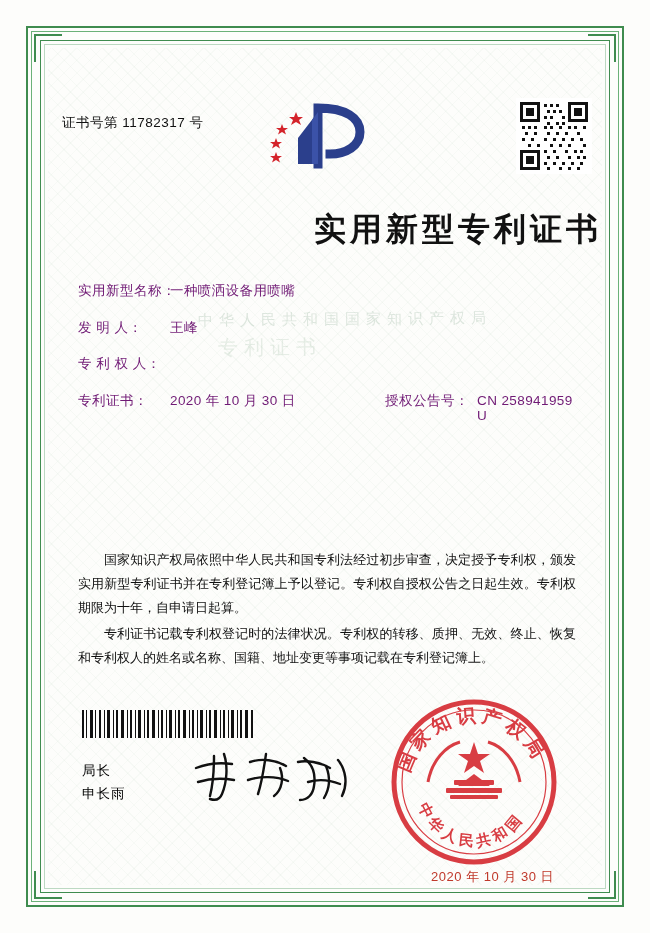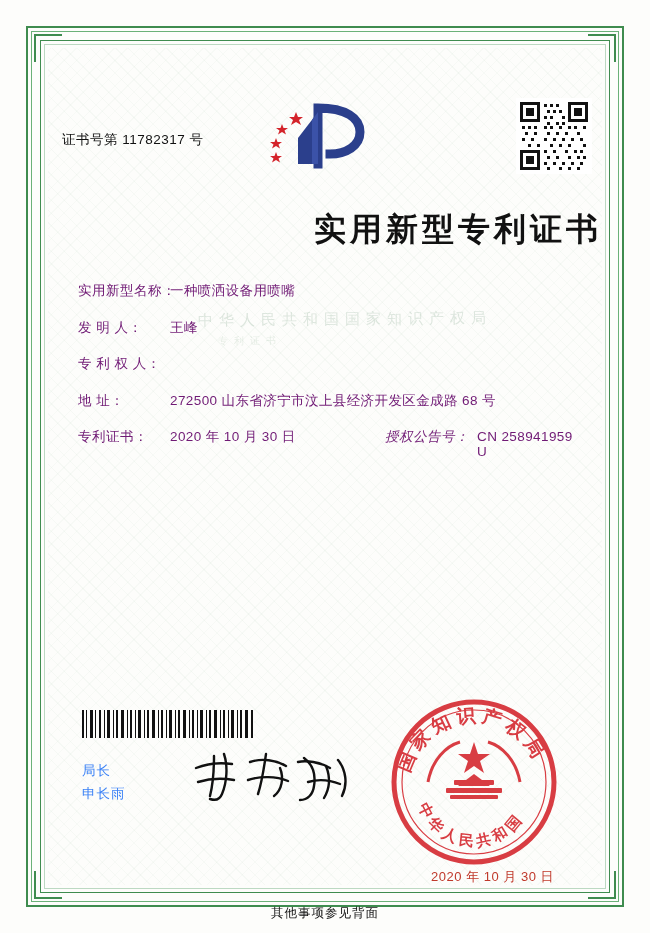--- a/index.html
+++ b/index.html
@@ -90,21 +90,20 @@
   }
 
   
   .cert-no {
     position: absolute;
     left: 14px;
     top: 66px;
     font-size: 13.5px;
     letter-spacing: 0.5px;
     color: #111;
-    margin-top: 17px;
   }
 
   .qr {
     position: absolute;
     right: 10px;
     top: 50px;
     width: 76px;
     height: 76px;
     background: #fff;
   }
@@ -155,21 +154,20 @@
     letter-spacing: 0.4px;
   }
   .field-row.double .field-value {
     flex: 0 0 auto;
     width: 215px;
   }
   .field-label2 {
     flex: 0 0 auto;
     width: 92px;
     letter-spacing: 0.5px;
-    font-style: italic;
   }
   .field-value2 {
     flex: 1;
     letter-spacing: 0.4px;
   }
 
   .paragraphs {
     position: absolute;
     left: 30px;
     top: 500px;
@@ -191,21 +189,21 @@
     width: 172px;
     height: 28px;
   }
 
   .sign-block {
     position: absolute;
     left: 34px;
     top: 712px;
     font-size: 13.5px;
     line-height: 1.7;
-    color: #3b82f6;
+    color: #000000;
     letter-spacing: 1px;
   }
 
   .signature {
     position: absolute;
     left: 140px;
     top: 700px;
     width: 180px;
     height: 60px;
   }
@@ -252,21 +250,21 @@
     position: absolute;
     left: 150px;
     top: 262px;
     font-size: 15px;
     color: rgba(150,180,155,0.30);
     letter-spacing: 6px;
     transform: rotate(-0.5deg);
     pointer-events: none;
     white-space: nowrap;
   }
-  .watermark.w2 { top: 286px; left: 170px; font-size: 10px; color: rgba(150,180,155,0.22); }
+  .watermark.w2 { top: 286px; left: 170px; font-size: 20px; color: rgba(150,180,155,0.22); }
 </style>
 </head>
 <body>
 
 <div class="certificate">
 
   <div class="frame-outer"></div>
   <div class="frame-mid"></div>
   <div class="frame-inner"></div>
   <div class="frame-inner2"></div>
@@ -391,34 +389,34 @@
         <div class="field-label">发 明 人：</div>
         <div class="field-value">王峰</div>
       </div>
 
 
 
       <div class="field-row">
         <div class="field-label">专 利 权 人：</div>
       </div>
 
-      <div class="field-row">
-        <div class="field-label">地 址：</div>
-        <div class="field-value">272500 山东省济宁市汶上县经济开发区金成路 68 号</div>
-      </div>
 
       <div class="field-row double">
         <div class="field-label">专利证书：</div>
         <div class="field-value">2020 年 10 月 30 日</div>
         <div class="field-label2">授权公告号：</div>
         <div class="field-value2">CN 258941959 U</div>
       </div>
 
     </div>
 
+    <div class="paragraphs">
+      <p>国家知识产权局依照中华人民共和国专利法经过初步审查，决定授予专利权，颁发实用新型专利证书并在专利登记簿上予以登记。专利权自授权公告之日起生效。专利权期限为十年，自申请日起算。</p>
+      <p>专利证书记载专利权登记时的法律状况。专利权的转移、质押、无效、终止、恢复和专利权人的姓名或名称、国籍、地址变更等事项记载在专利登记簿上。</p>
+    </div>
 
     <div class="barcode">
       <svg viewBox="0 0 172 28" width="172" height="28">
         <rect width="172" height="28" fill="#fdfdfb"></rect>
         <g fill="#111">
           <rect x="0" y="0" width="2" height="28"></rect>
             <rect x="4" y="0" width="1" height="28"></rect>
           <rect x="8" y="0" width="3" height="28"></rect>
             <rect x="13" y="0" width="1" height="28"></rect>
           <rect x="17" y="0" width="2" height="28"></rect>
@@ -514,15 +512,14 @@
         </g>
       </svg>
     </div>
 
     <div class="seal-date">2020 年 10 月 30 日</div>
 
     <div class="page-no">第 1 页 (共 2 页)</div>
 
   </div>
 
-  <div class="footer-note">其他事项参见背面</div>
 
 </div>
 
 </body></html>

